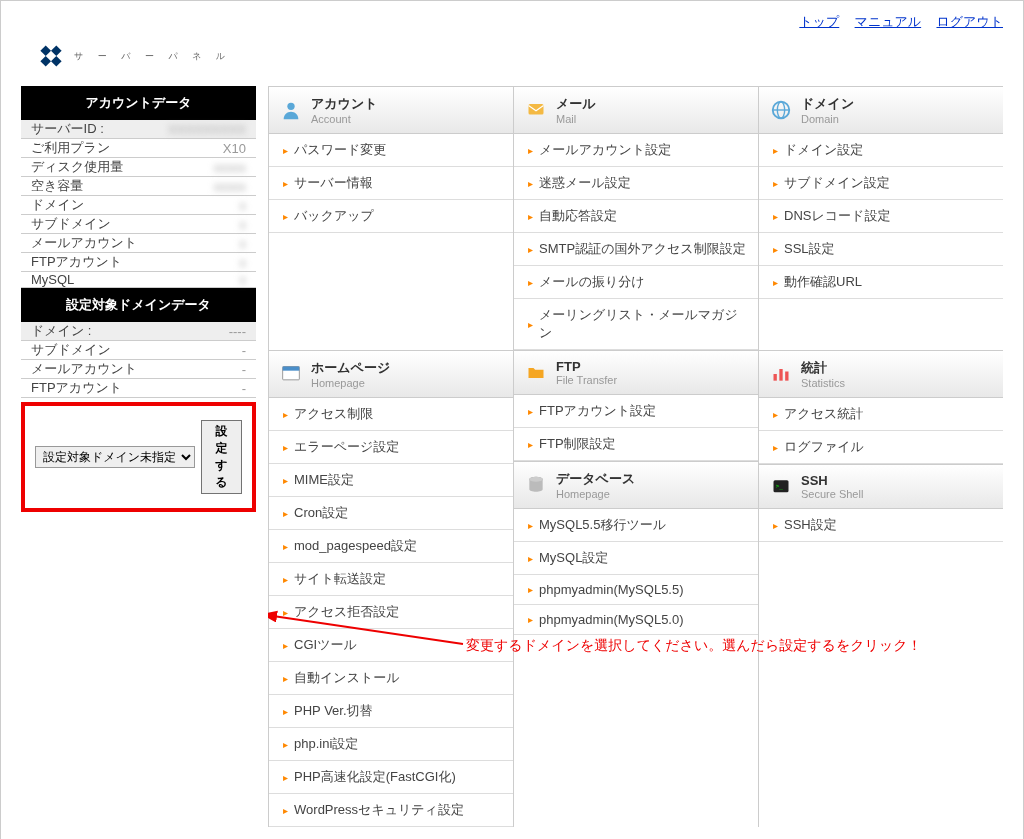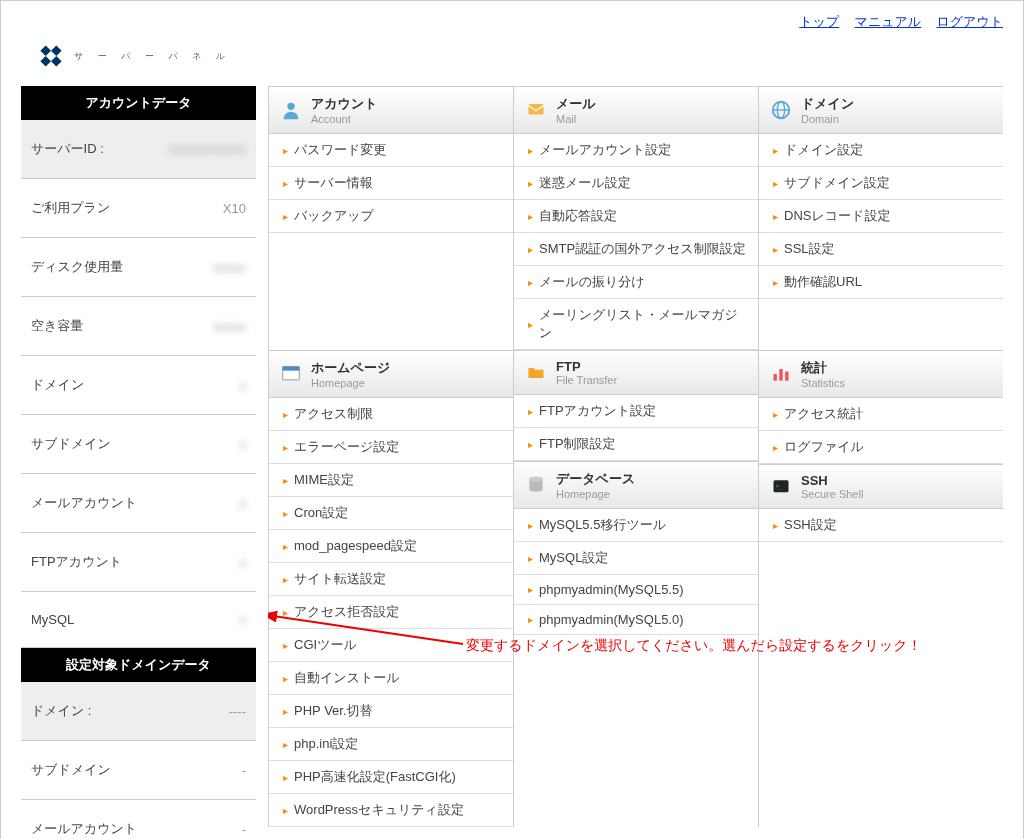--- a/index.html
+++ b/index.html
@@ -9,28 +9,28 @@
 .top-links a { color: #0033cc; text-decoration: underline; margin-left: 12px; font-size: 13px; }
 .logo-area { padding: 10px 20px 15px 35px; display: flex; align-items: center; }
 .logo-icon { width: 30px; height: 30px; margin-right: 8px; }
 .logo-icon svg { width: 100%; height: 100%; }
 .logo-text { display: flex; flex-direction: column; }
 .logo-sub { font-size: 9px; letter-spacing: 6px; color: #666; }
 .logo-main { font-size: 24px; font-weight: bold; letter-spacing: 0.5px; }
 .content { display: flex; padding: 0 20px 15px; gap: 12px; }
 .sidebar { width: 235px; flex-shrink: 0; }
 .side-header { background: #000; color: #fff; text-align: center; padding: 8px 0; font-size: 13px; font-weight: bold; }
-.side-row { display: flex; justify-content: space-between; align-items: center; padding: 20px 10px; border-bottom: 1px solid #ccc; font-size: 13px; color: #444; }
+.side-row { display: flex; justify-content: space-between; align-items: center; padding: 0 10px; border-bottom: 1px solid #ccc; font-size: 13px; color: #444; }
 .side-row.gray { background: #eee; }
 .side-row .val { color: #999; }
 .side-row .blur { filter: blur(3px); color: #aaa; }
 .help-icon { display: inline-flex; width: 16px; height: 16px; background: #0088cc; color: #fff; border-radius: 50%; align-items: center; justify-content: center; font-size: 11px; font-weight: bold; margin-left: 4px; }
 .domain-select-box { border: 4px solid #e00; padding: 14px 10px; margin-top: 4px; display: flex; gap: 6px; align-items: center; }
 .domain-select-box select { font-size: 12px; padding: 2px; border: 1px solid #999; text-align: right; }
-.domain-select-box button { font-size: 12px; padding: 2px 8px; border: 5px solid #737373; background: #eee; cursor: pointer; }
+.domain-select-box button { font-size: 12px; padding: 2px 8px; border: 1px solid #737373; background: #eee; cursor: pointer; font-weight: bold; }
 .main { flex: 1; display: flex; gap: 0; flex-direction: column; }
 .categories { display: grid; grid-template-columns: 1fr 1fr 1fr; }
 .cat-col { border-left: 1px solid #ccc; }
 .cat-header { background: linear-gradient(#fff, #e8e8e8); border-top: 1px solid #ccc; border-bottom: 1px solid #ccc; padding: 8px 10px; display: flex; align-items: center; gap: 8px; }
 .cat-icon { width: 24px; height: 20px; display: flex; align-items: center; justify-content: center; }
 .cat-title { font-size: 13px; font-weight: bold; color: #333; }
 .cat-sub { font-size: 11px; color: #999; }
 .cat-list { list-style: none; }
 .cat-list li { border-bottom: 1px solid #ddd; padding: 7px 10px 7px 14px; font-size: 13px; color: #444; display: flex; align-items: center; gap: 6px; cursor: pointer; }
 .bullet { color: #ff8800; font-size: 10px; }

